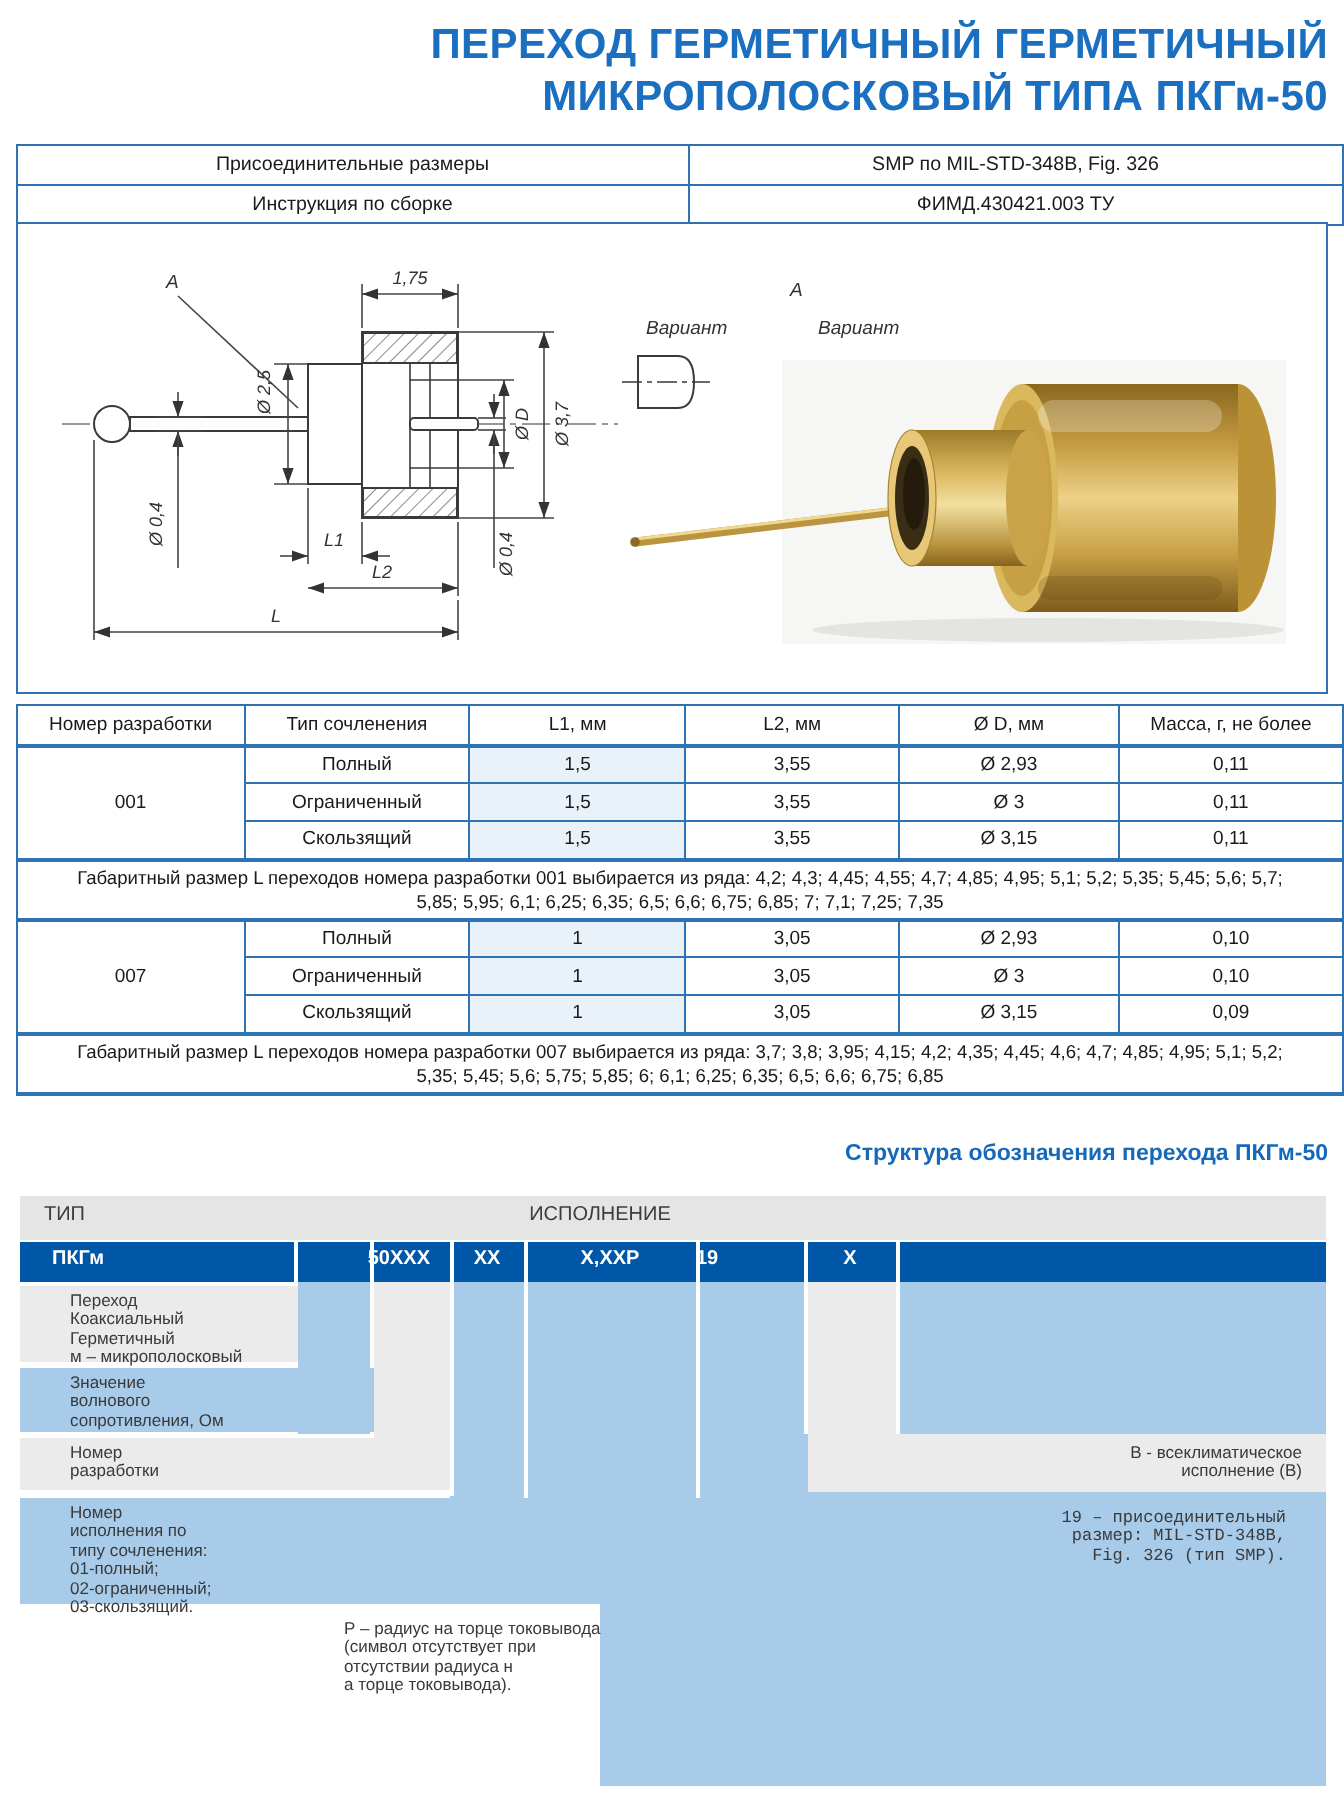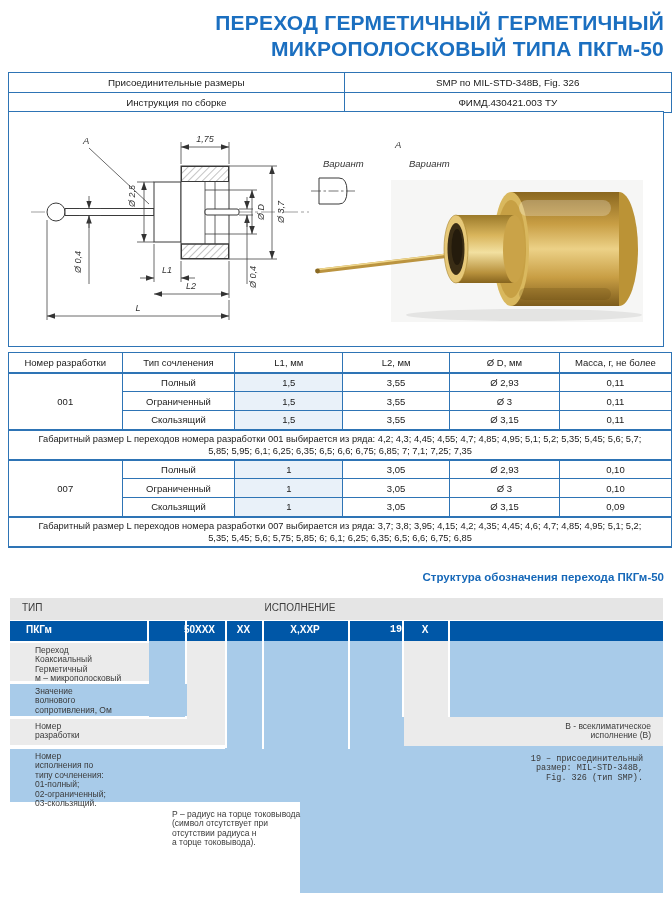--- a/index.html
+++ b/index.html
@@ -292,21 +292,21 @@
       <span style="position:absolute;left:12px;top:5px;">ТИП</span>
       <span style="position:absolute;left:245px;top:5px;width:90px;text-align:center;">ИСПОЛНЕНИЕ</span>
     </div>
 
     <div class="blk coderow" style="left:0;top:23px;width:653px;height:20px;">
       <span style="position:absolute;left:16px;top:4px;">ПКГм</span>
       <span style="position:absolute;left:135px;top:4px;width:50px;text-align:right;">50</span>
       <span style="position:absolute;left:175px;top:4px;width:40px;text-align:center;">XXX</span>
       <span style="position:absolute;left:215px;top:4px;width:37px;text-align:center;">XX</span>
       <span style="position:absolute;left:252px;top:4px;width:86px;text-align:center;">X,XXР</span>
-      <span style="position:absolute;left:338px;top:4px;width:54px;text-align:right;font-family:Liberation Mono, monospace;">19</span>
+      <span style="position:absolute;left:338px;top:4px;width:54px;text-align:left;">19</span>
       <span style="position:absolute;left:392px;top:4px;width:46px;text-align:center;">X</span>
       <span class="sep" style="position:absolute;left:137px;top:0;height:20px;"></span>
       <span class="sep" style="position:absolute;left:175px;top:0;height:20px;"></span>
       <span class="sep" style="position:absolute;left:215px;top:0;height:20px;"></span>
       <span class="sep" style="position:absolute;left:252px;top:0;height:20px;"></span>
       <span class="sep" style="position:absolute;left:338px;top:0;height:20px;"></span>
       <span class="sep" style="position:absolute;left:392px;top:0;height:20px;"></span>
       <span class="sep" style="position:absolute;left:438px;top:0;height:20px;"></span>
     </div>
 

